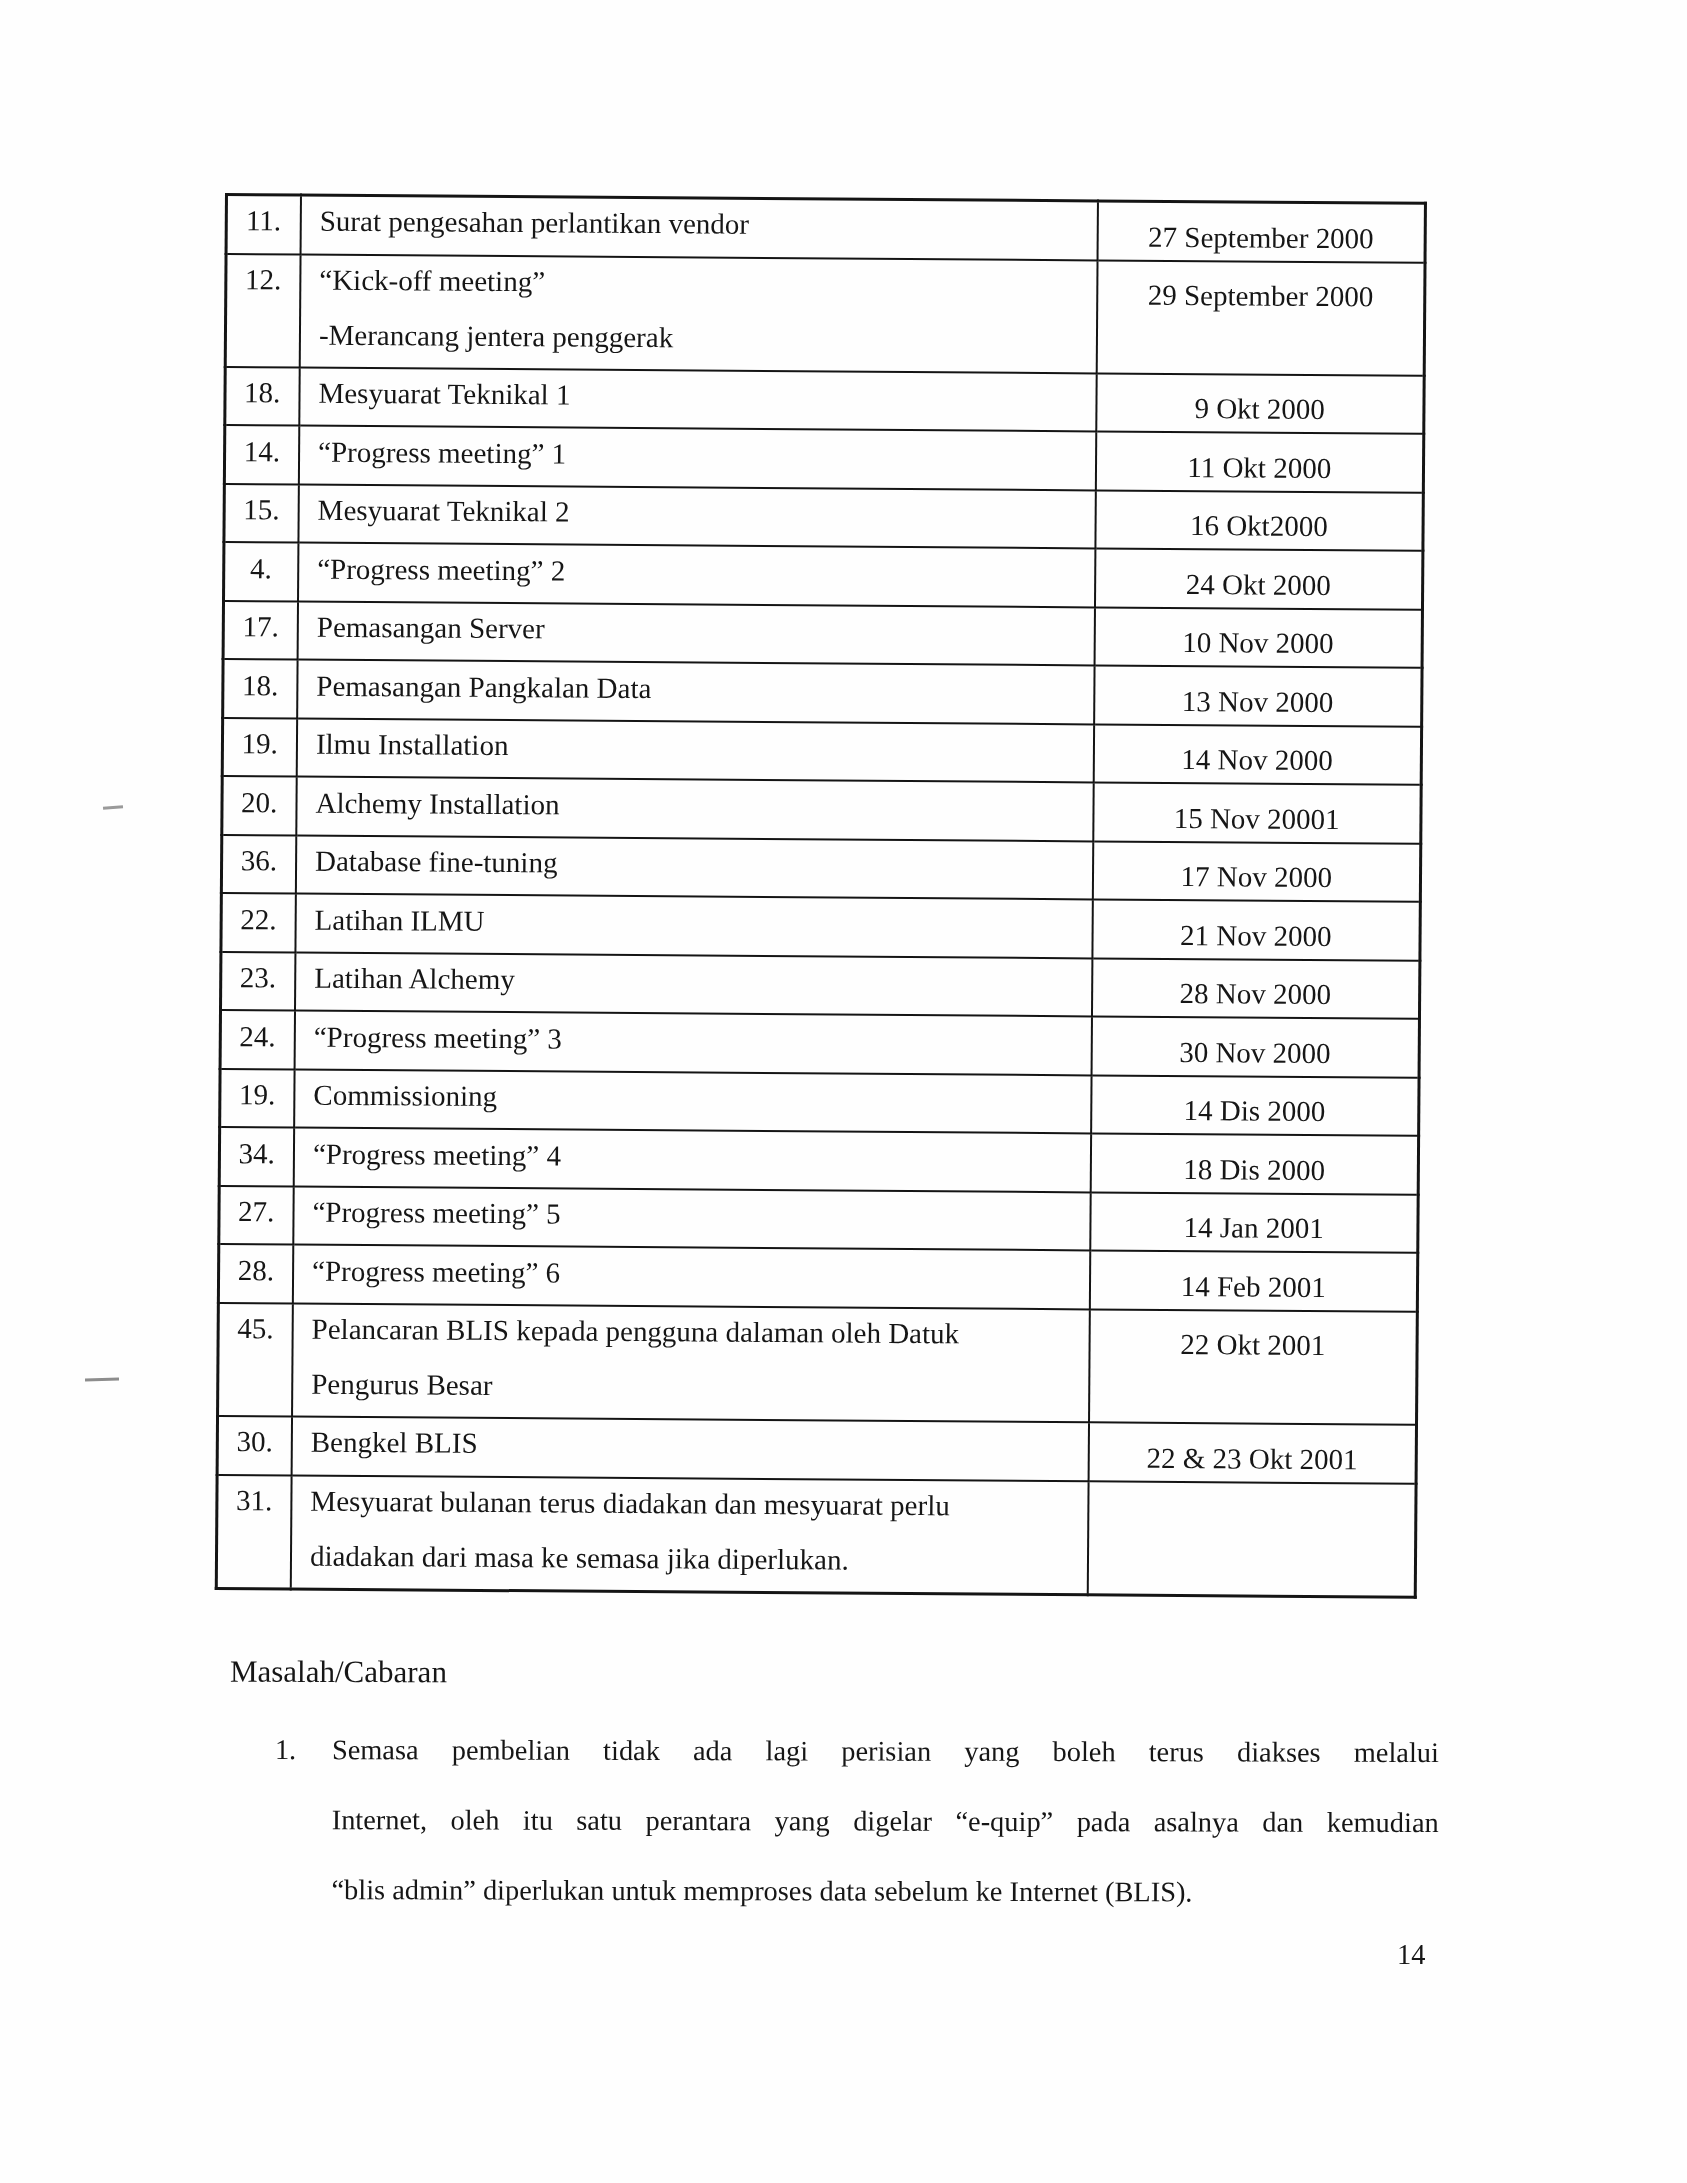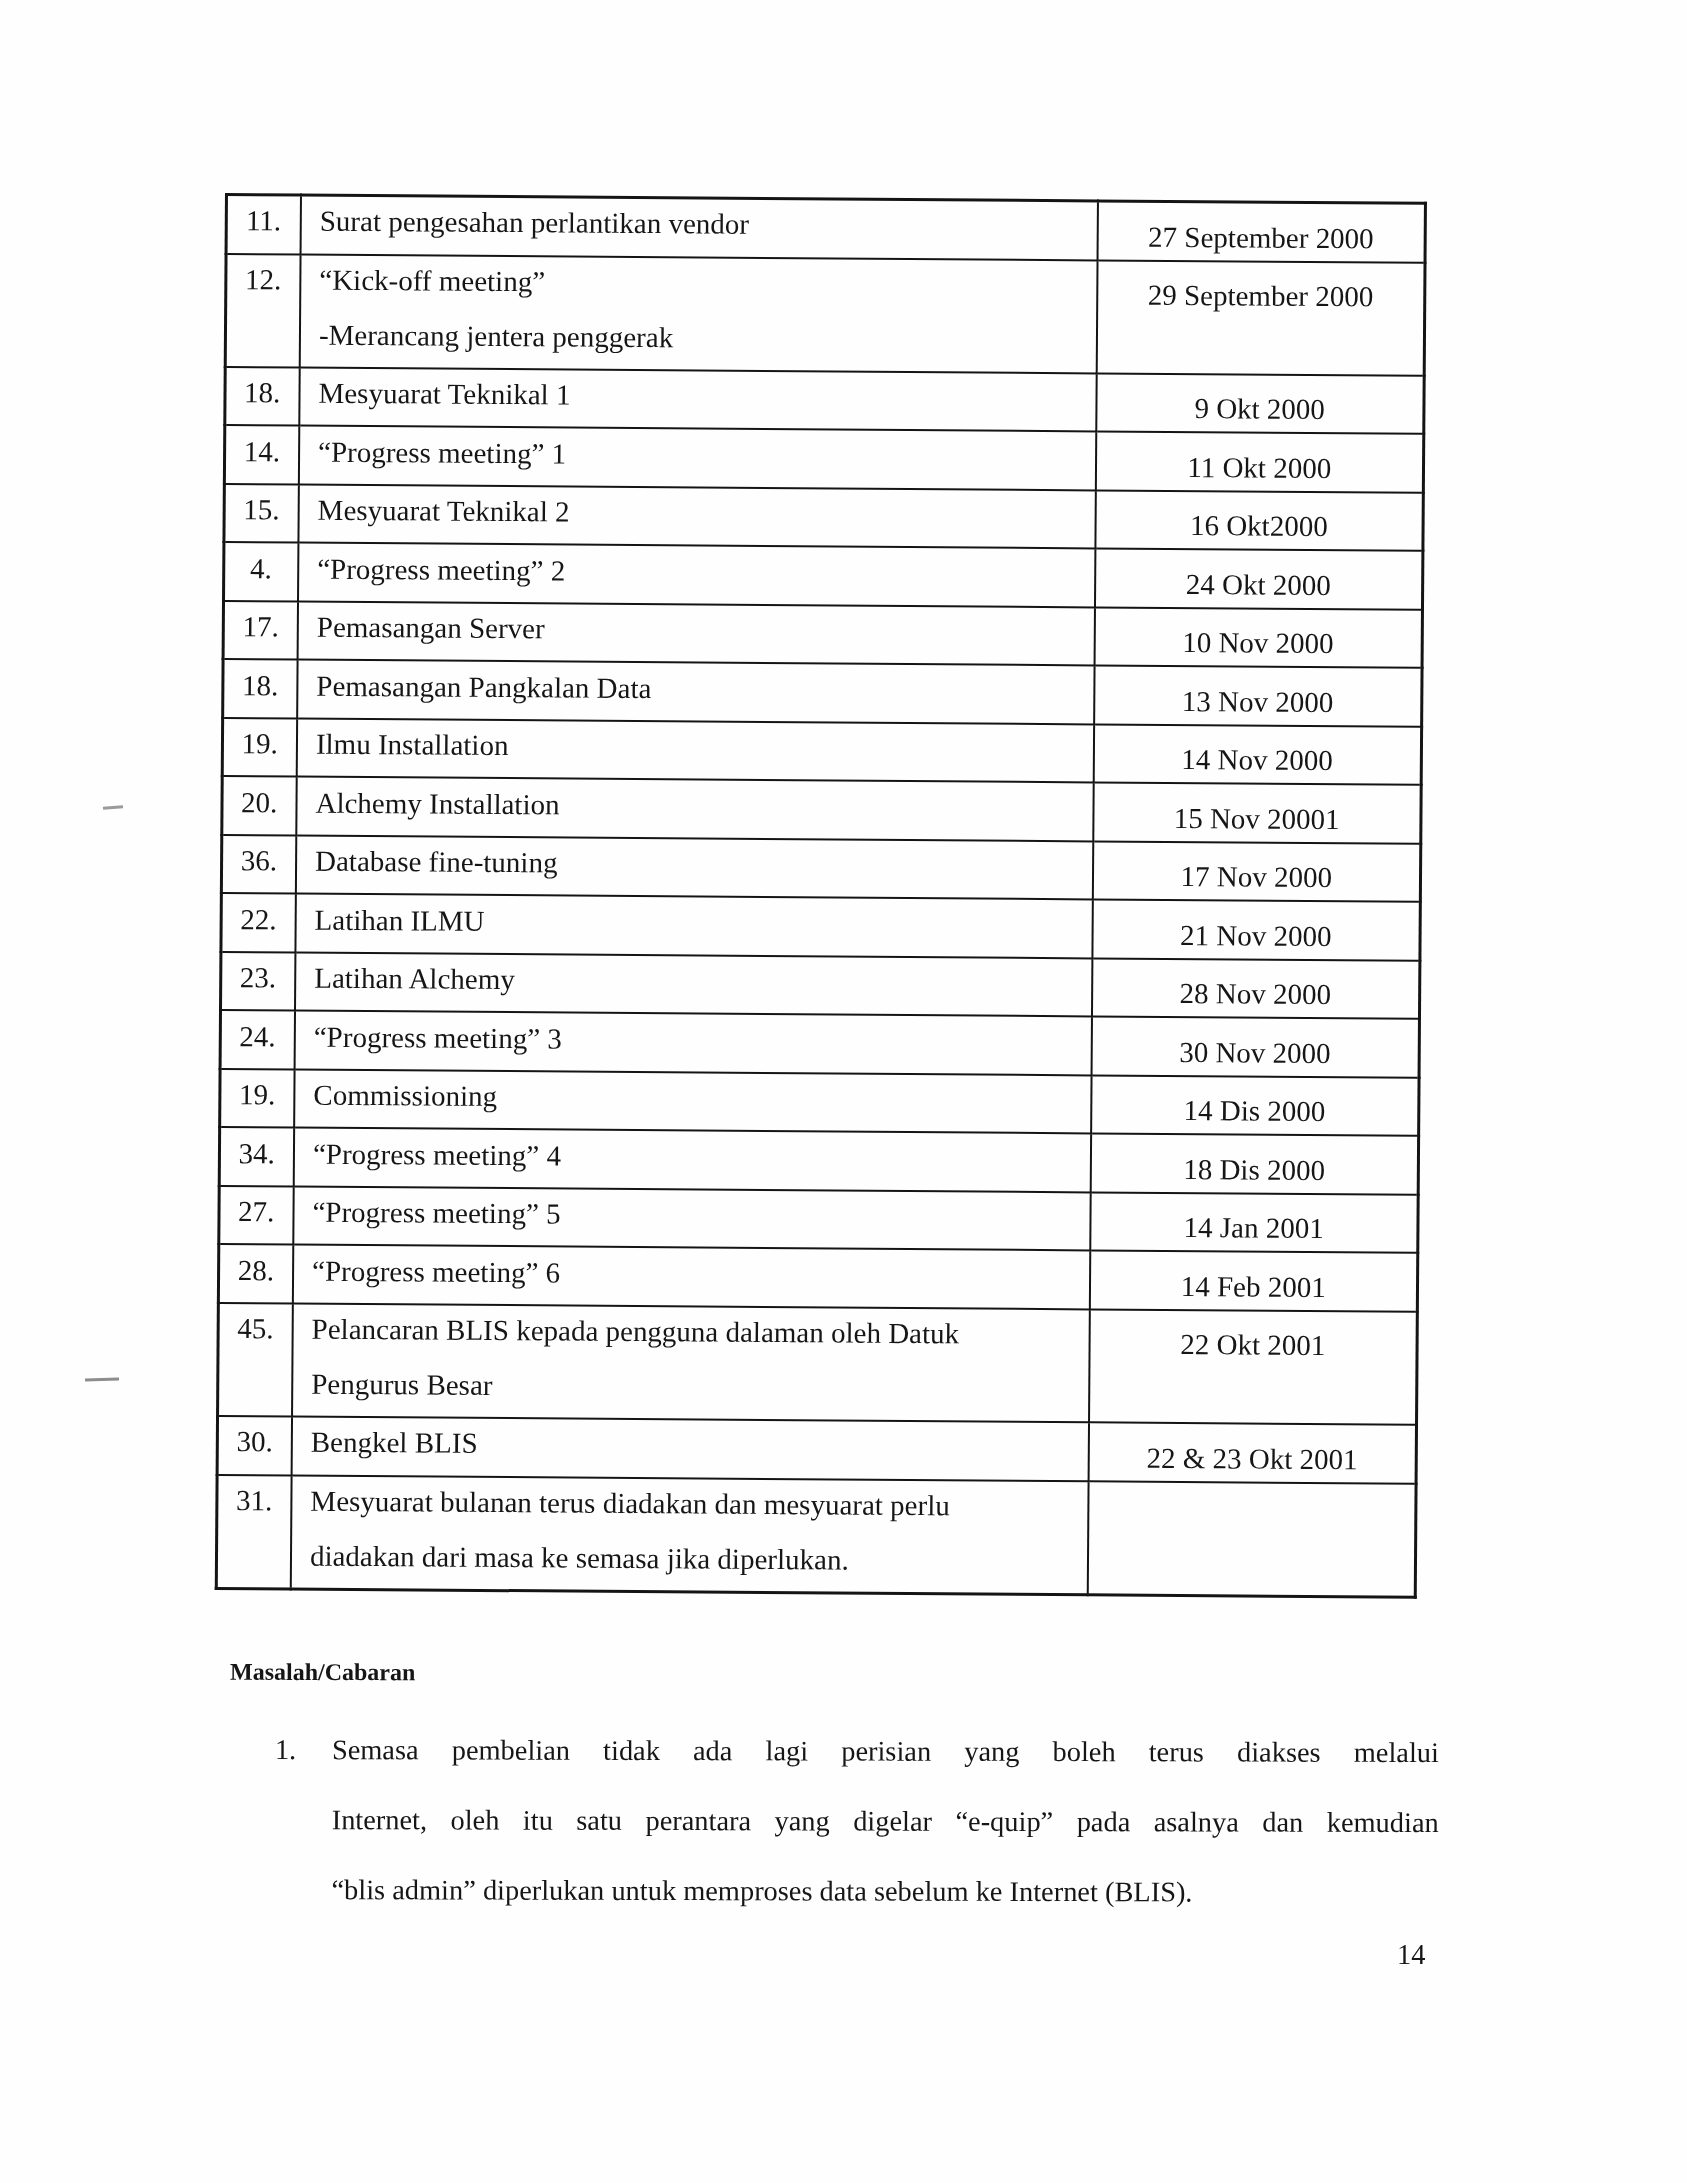--- a/index.html
+++ b/index.html
@@ -50,22 +50,22 @@
     text-align: center;
     padding: 18.5px 5.3px 8px 5.3px;
   }
   .dline { white-space: nowrap; }
   .dline2 { margin-top: 25px; }
   
   .sec-heading {
     position: absolute;
     left: 230px;
     top: 1655px;
-    font-size: 24px;
-    font-weight: bold;
+    font-size: 31px;
+    font-weight: normal;
     line-height: 34px;
     transform: rotate(0.15deg);
   }
   .list-item {
     position: absolute;
     left: 275px;
     top: 1715px;
     width: 1164px;
     font-size: 28.4px;
     transform: rotate(0.15deg);

